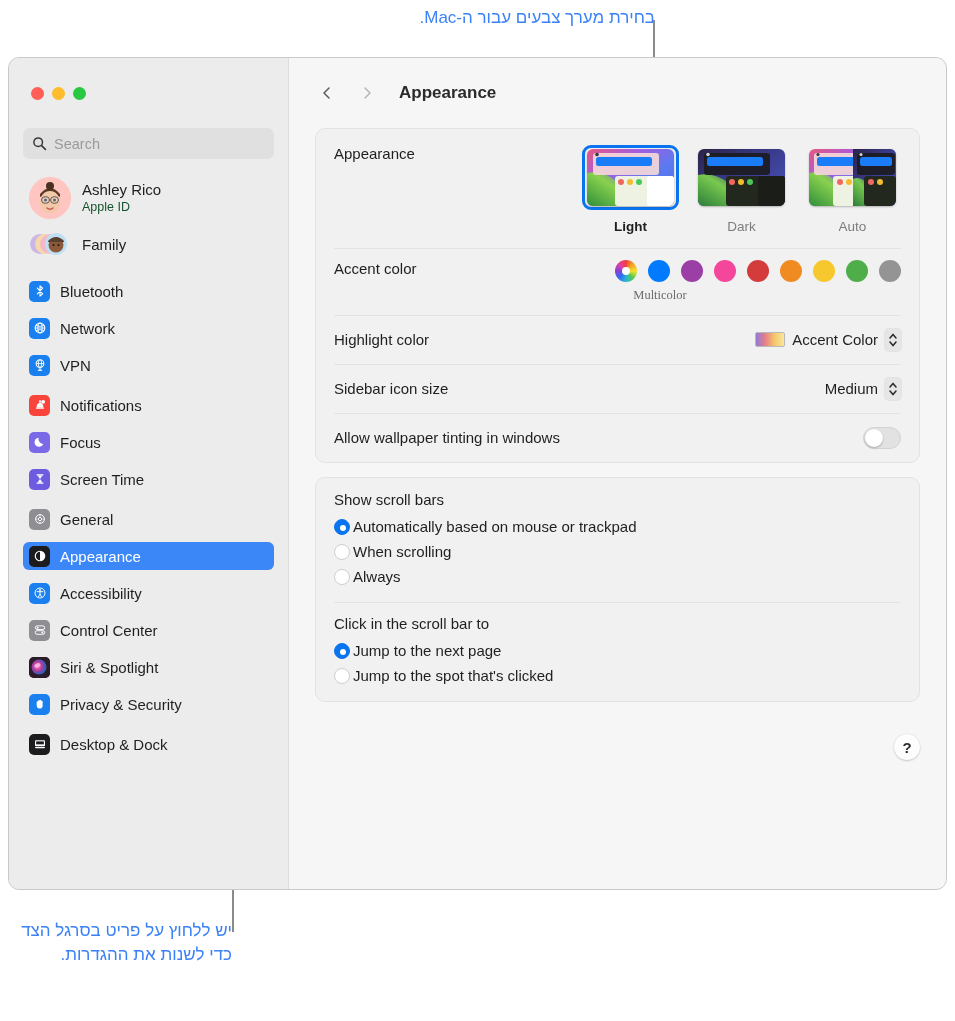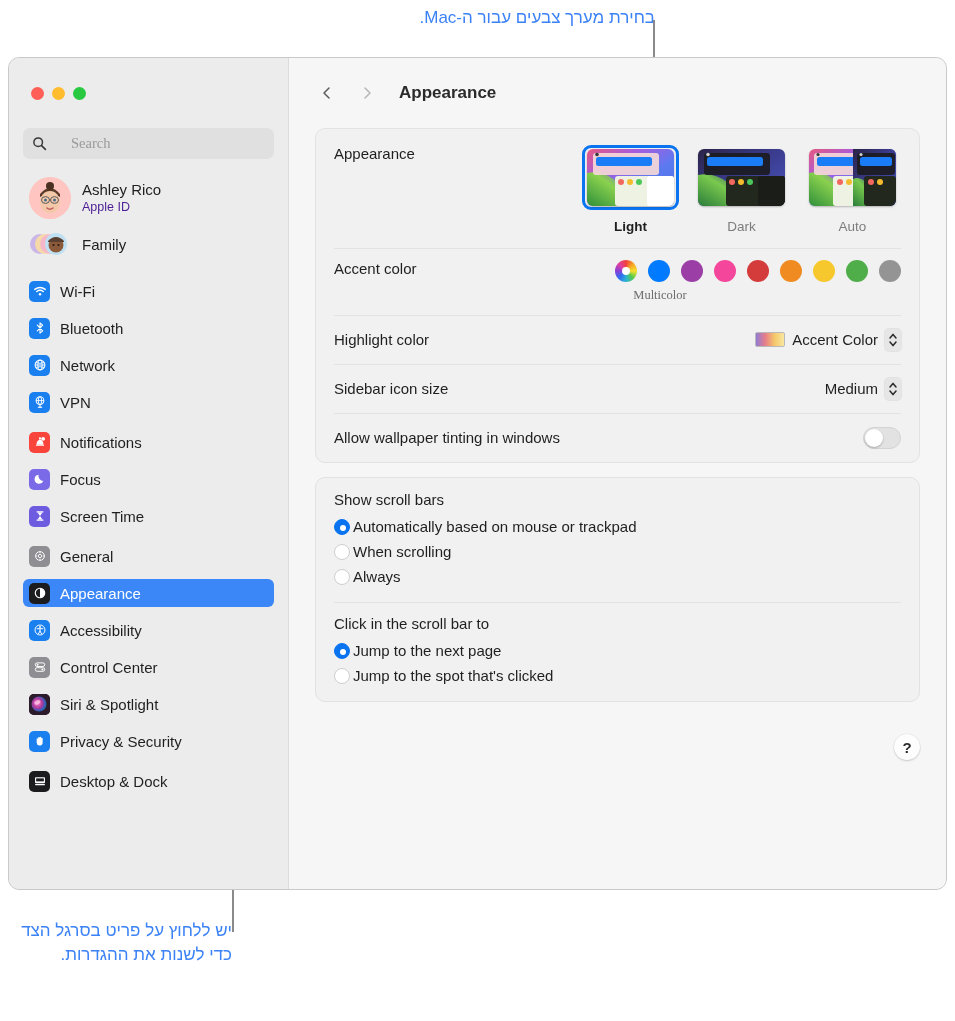--- a/index.html
+++ b/index.html
@@ -51,38 +51,37 @@
     position: relative;
     flex: none;
   }
   .search-wrap { padding: 70px 14px 0 14px; }
   .search-field {
     height: 31px;
     background: #e0e0e0;
     border-radius: 7px;
     display: flex; align-items: center;
     padding: 0 9px;
-    gap: 24px;
-    font-family: Liberation Serif, serif;
+    gap: 7px;
   }
   .search-icon { width: 15px; height: 15px; flex: none; display:block; }
   .search-placeholder { font-size: 14.5px; color: #9a9a9a; }
 
   .account-block { padding: 14px 14px 0 14px; }
   .account-row {
     display: flex; align-items: center; gap: 11px;
     height: 50px; padding: 0 6px; border-radius: 7px;
   }
   .avatar-big {
     width: 42px; height: 42px; border-radius: 50%;
     background: #ffc6c1; flex: none; position: relative; overflow: hidden;
   }
   .acct-text { display: flex; flex-direction: column; line-height: 1.2; }
   .acct-name { font-size: 15px; color: #1f1f1f; }
-  .acct-sub { font-size: 12.5px; color: #4c1d95; margin-top: 1px; }
+  .acct-sub { font-size: 12.5px; color: #14532d; margin-top: 1px; }
 
   .family-row {
     display: flex; align-items: center; gap: 11px;
     height: 38px; padding: 0 6px; border-radius: 7px; margin-top: 2px;
   }
   .family-avatars { width: 42px; height: 30px; flex: none; position: relative; }
   .family-label { font-size: 15px; color: #1f1f1f; }
 
   .nav { padding: 14px 14px 0 14px; }
   .nav-group { margin-bottom: 12px; }
@@ -294,30 +293,20 @@
               <circle cx="29.5" cy="16" r="1.1" fill="#2a1a10"></circle>
             </svg>
           </div>
           <span class="family-label">Family</span>
         </div>
       </div>
 
       <div class="nav">
 
         <div class="nav-group">
-          <div class="nav-item">
-            <span class="nav-icon" style="background:#1a80f0">
-              <svg viewBox="0 0 16 16" width="14" height="14">
-                <path d="M2 6.2 Q8 1.8 14 6.2" fill="none" stroke="#fff" stroke-width="1.6" stroke-linecap="round"></path>
-                <path d="M4.3 8.6 Q8 5.8 11.7 8.6" fill="none" stroke="#fff" stroke-width="1.6" stroke-linecap="round"></path>
-                <circle cx="8" cy="11.6" r="1.4" fill="#fff"></circle>
-              </svg>
-            </span>
-            <span class="nav-label">Wi-Fi</span>
-          </div>
           <div class="nav-item">
             <span class="nav-icon" style="background:#1a80f0">
               <svg viewBox="0 0 16 16" width="14" height="14">
                 <path d="M5 4.6 L11 11.3 L8 13.8 L8 2.2 L11 4.7 L5 11.4" fill="none" stroke="#fff" stroke-width="1.3" stroke-linejoin="round" stroke-linecap="round"></path>
               </svg>
             </span>
             <span class="nav-label">Bluetooth</span>
           </div>
           <div class="nav-item">
             <span class="nav-icon" style="background:#1a80f0">

